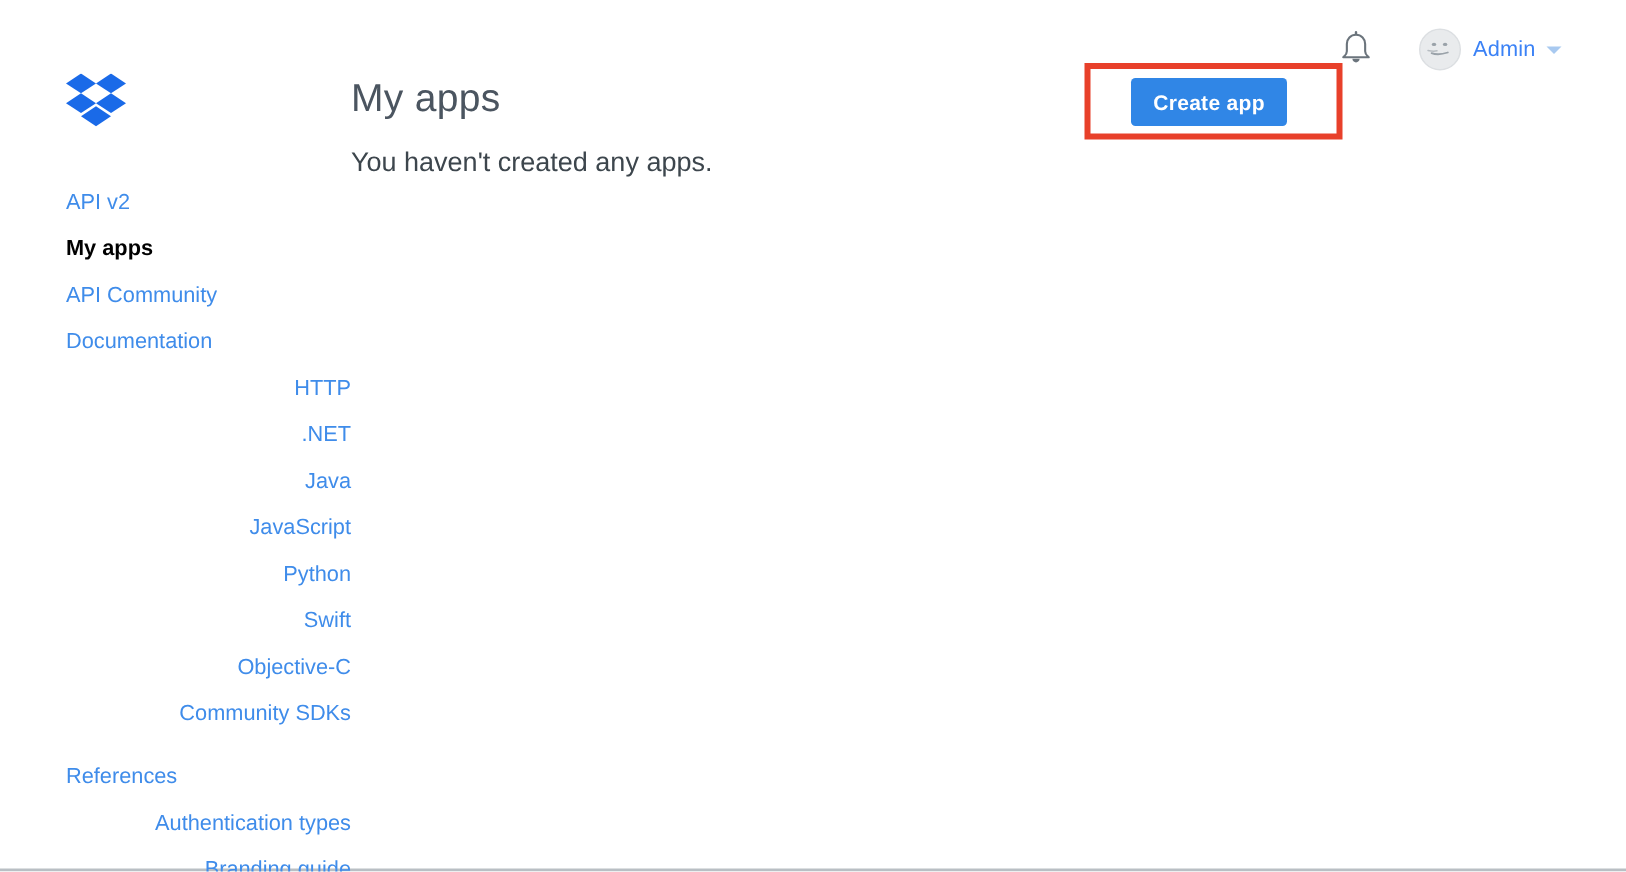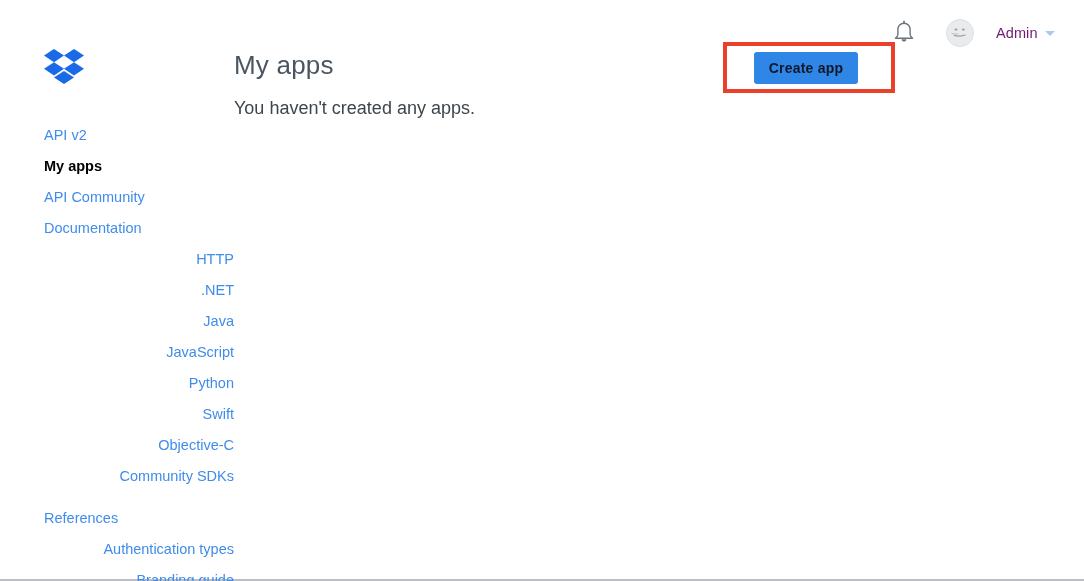--- a/index.html
+++ b/index.html
@@ -60,22 +60,22 @@
     border-radius: 50%;
     background: #e9ebed;
     border: 1px solid #dcdfe2;
     box-sizing: border-box;
     position: relative;
     overflow: hidden;
     flex: 0 0 auto;
   }
   .avatar svg { display: block; }
   .user-name {
-    margin-left: 22px;
-    color: #701a75;
+    margin-left: 8px;
+    color: #3b82f6;
     font-size: 14.5px;
     letter-spacing: 0.1px;
   }
   .caret {
     margin-left: 7px;
     width: 0;
     height: 0;
     border-left: 5px solid transparent;
     border-right: 5px solid transparent;
     border-top: 5px solid #a8c9f0;
@@ -172,21 +172,21 @@
 
   .create-btn {
     position: absolute;
     left: 520px;
     top: 52px;
     width: 104px;
     height: 32px;
     background: #3086e6;
     border: none;
     border-radius: 3px;
-    color: #0f172a;
+    color: #ffffff;
     font-family: "Liberation Sans", sans-serif;
     font-size: 14px;
     font-weight: bold;
     letter-spacing: 0.2px;
     cursor: pointer;
     padding: 0;
   }
 </style>
 </head>
 <body>

